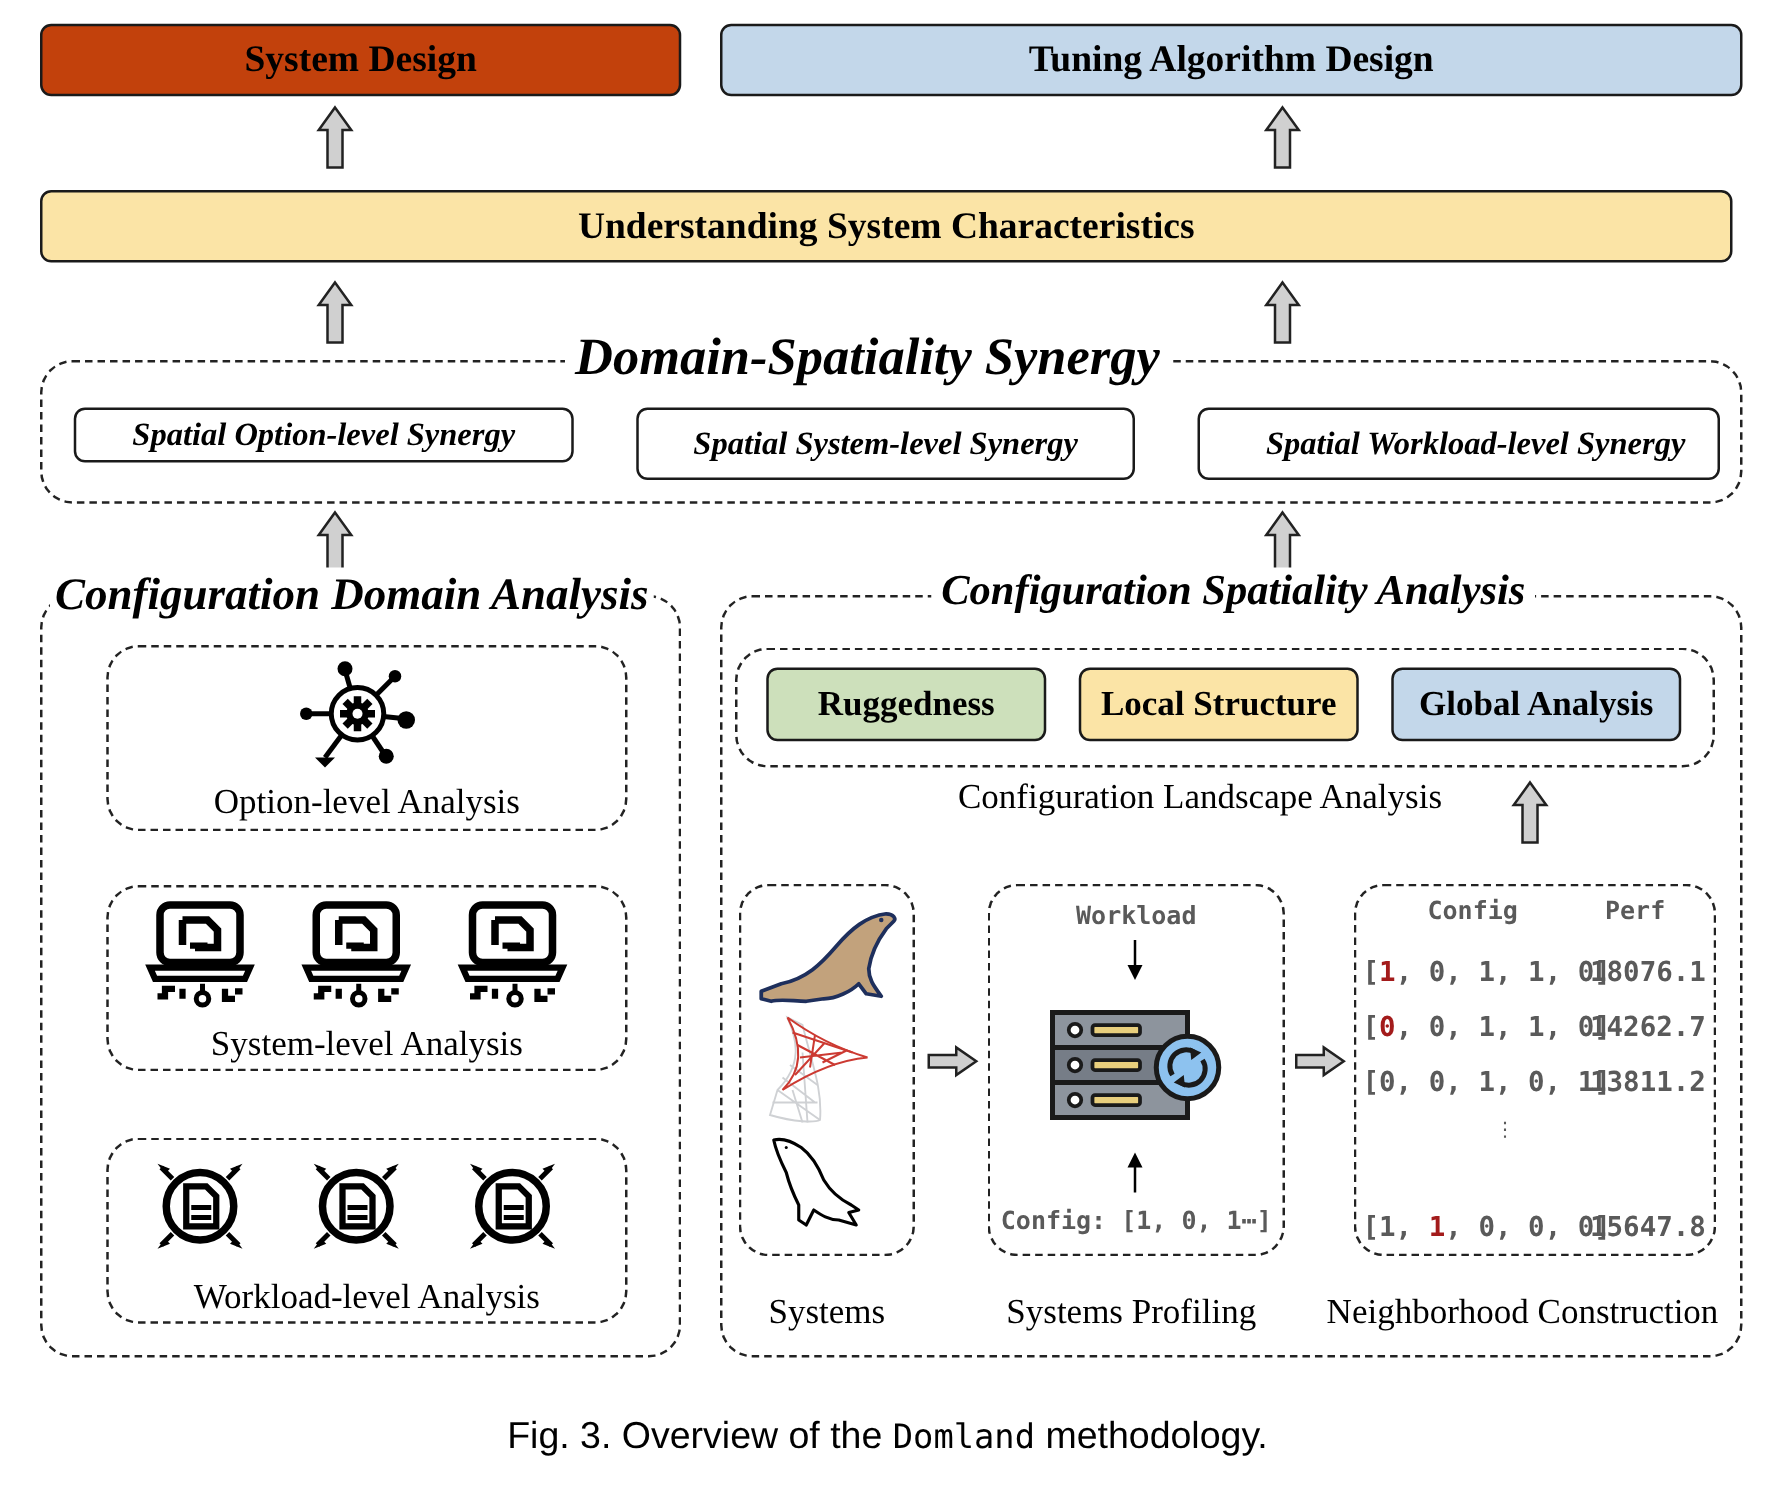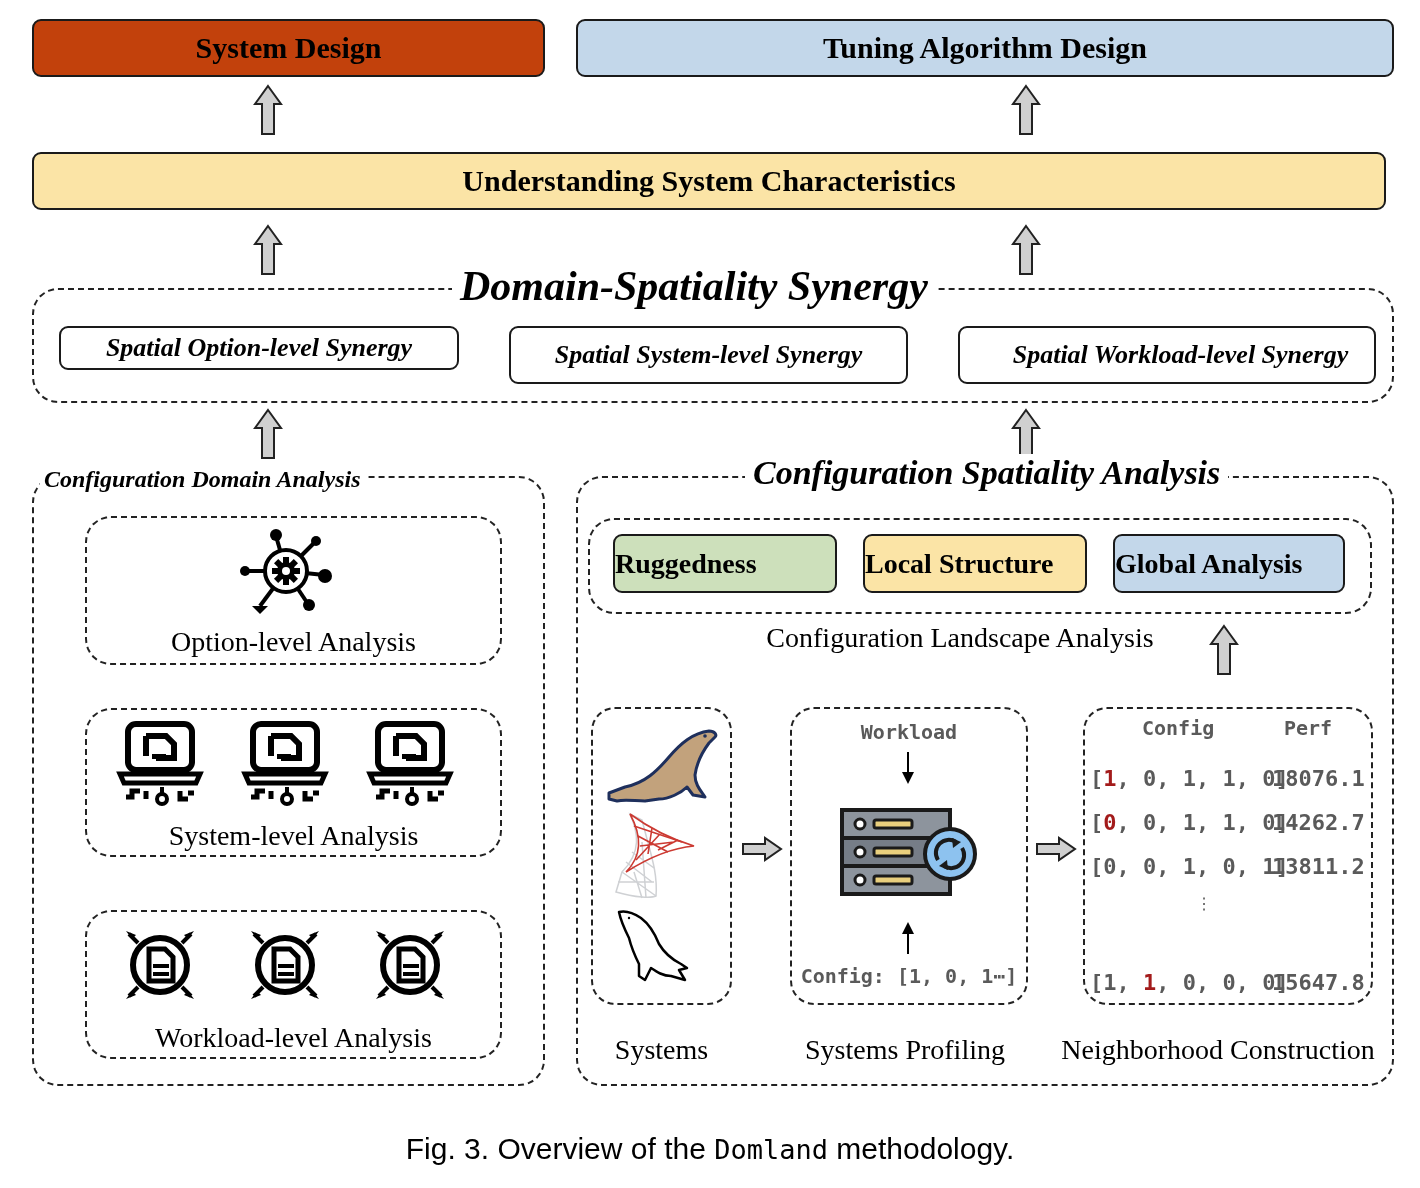--- a/index.html
+++ b/index.html
@@ -12,21 +12,21 @@
   .top-title { font-size:30px; }
   .dashed { position:absolute; border:2px dashed #222; border-radius:26px; box-sizing:border-box; }
   .legend-title { position:absolute; background:#fff; font-weight:bold; font-style:italic;
                   padding:0 8px; white-space:nowrap; }
   .syn-box { position:absolute; border:2px solid #1a1a1a; border-radius:9px; background:#fff;
              display:flex; align-items:center; justify-content:center; box-sizing:border-box;
              font-weight:bold; font-style:italic; font-size:26px; }
   .label { position:absolute; font-size:28px; white-space:nowrap; text-align:center; }
   .mono { font-family:"DejaVu Sans Mono", monospace; color:#5a5a5a; font-weight:bold; }
   .land-box { position:absolute; border:2px solid #1a1a1a; border-radius:9px;
-              display:flex; align-items:center; justify-content:flex-start; box-sizing:border-box;
+              display:flex; align-items:center; justify-content:center; box-sizing:border-box;
               font-weight:bold; font-size:28px;font-family:Liberation Serif, serif; }
   .red { color:#a31b1b; }
   .row { position:absolute; left:0; width:290px; white-space:nowrap; font-size:22px; }
   .caption { position:absolute; left:0; width:1420px; top:1132px; text-align:center;
              font-family:"Liberation Sans", sans-serif; font-size:30px; }
   .caption .code { font-family:"DejaVu Sans Mono", monospace; font-size:27px; }
   svg { position:absolute; overflow:visible; }
 </style>
 </head>
 <body>
@@ -77,21 +77,21 @@
 </div>
 
 <svg style="left:255px;top:410px;" width="28" height="50">
     <use href="#uparrow"></use>
   </svg>
 <svg style="left:1013px;top:410px;" width="28" height="50">
     <use href="#uparrow"></use>
   </svg>
 
 <div class="dashed" style="left:32px;top:476px;width:513px;height:610px;"></div>
-<div class="legend-title" style="left:40px;top:454px;font-size:24px;padding:0 4px;margin-top:12px;">Configuration Domain Analysis</div>
+<div class="legend-title" style="left:40px;top:454px;font-size:36px;padding:0 4px;">Configuration Domain Analysis</div>
 
 <div class="dashed" style="left:85px;top:516px;width:417px;height:149px;"></div>
 <svg style="left:238px;top:526px;" width="96" height="90" viewBox="0 0 96 90">
   <g stroke="#000" stroke-width="4" fill="none">
     <line x1="48" y1="45" x2="38" y2="10"></line>
     <line x1="48" y1="45" x2="77" y2="16"></line>
     <line x1="48" y1="45" x2="8" y2="45"></line>
     <line x1="48" y1="45" x2="86" y2="49"></line>
     <line x1="48" y1="45" x2="70" y2="78"></line>
     <line x1="48" y1="45" x2="22" y2="80"></line>

